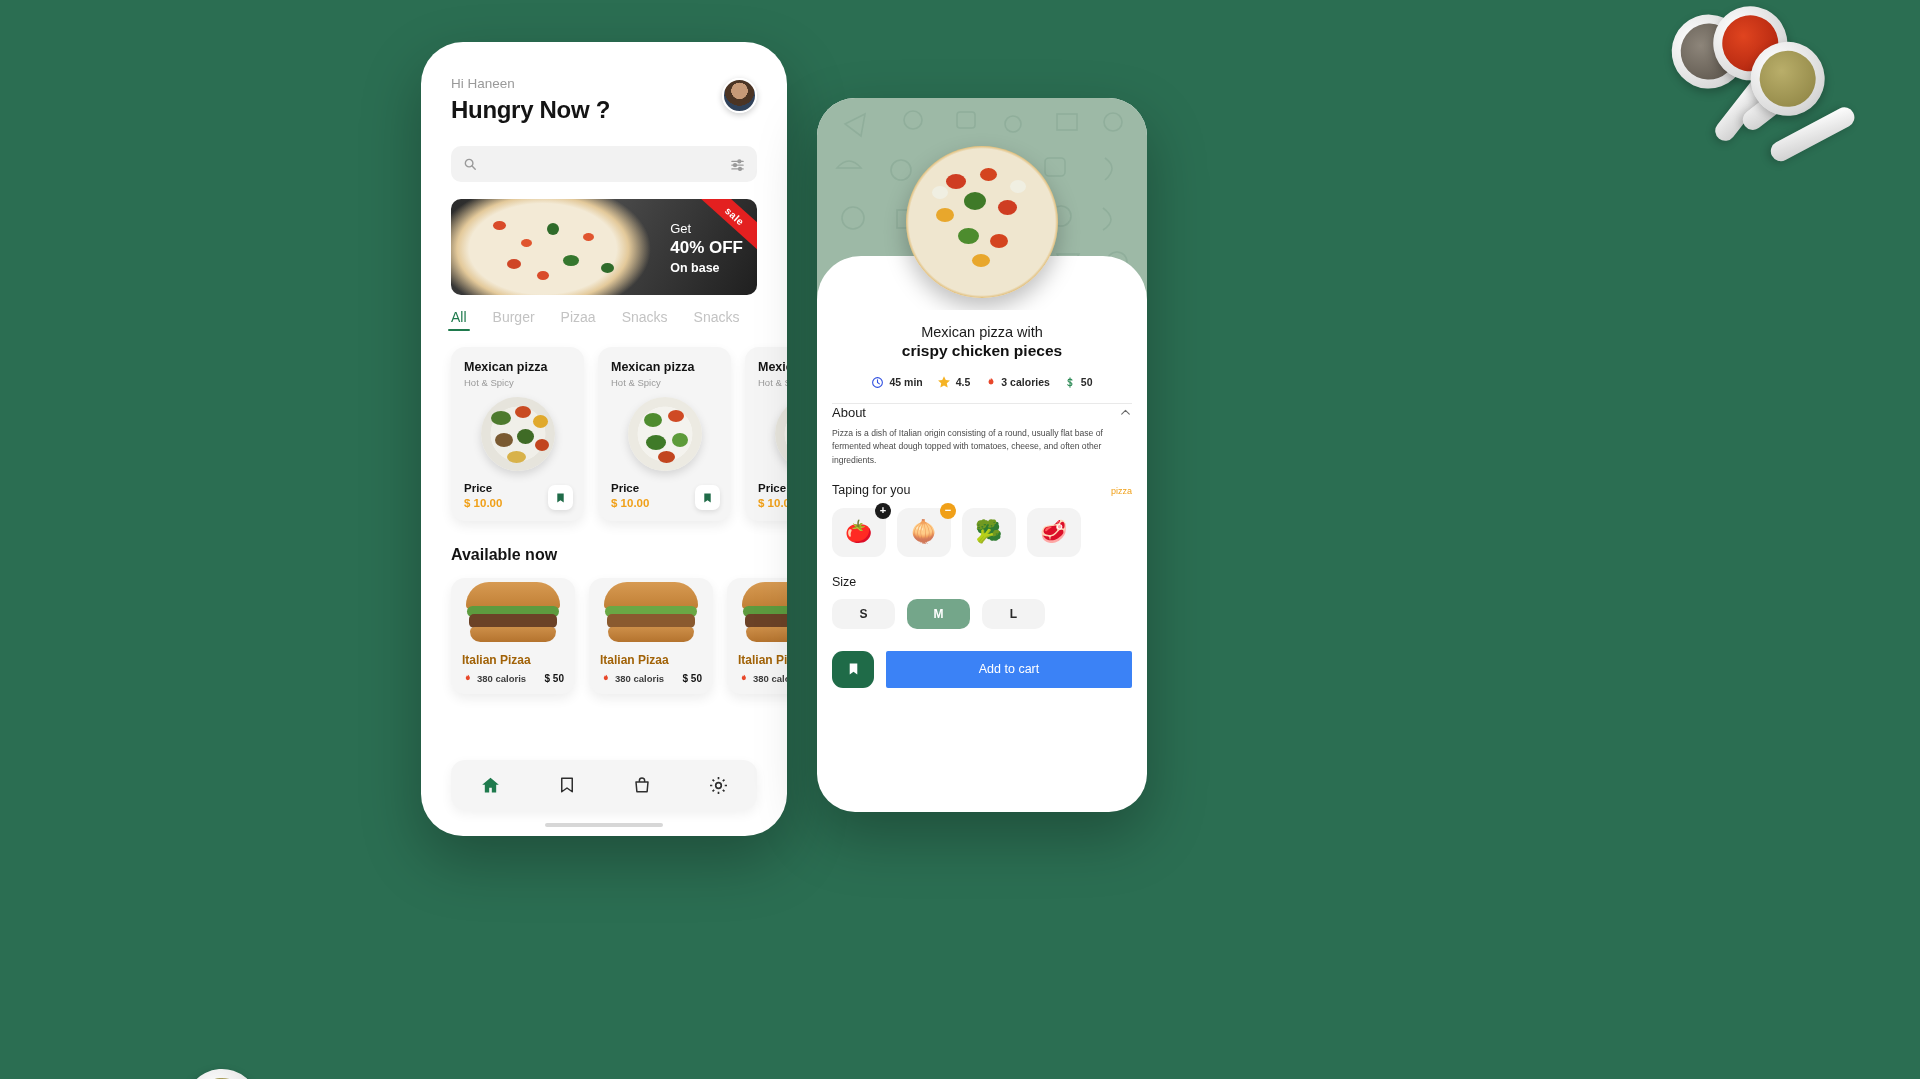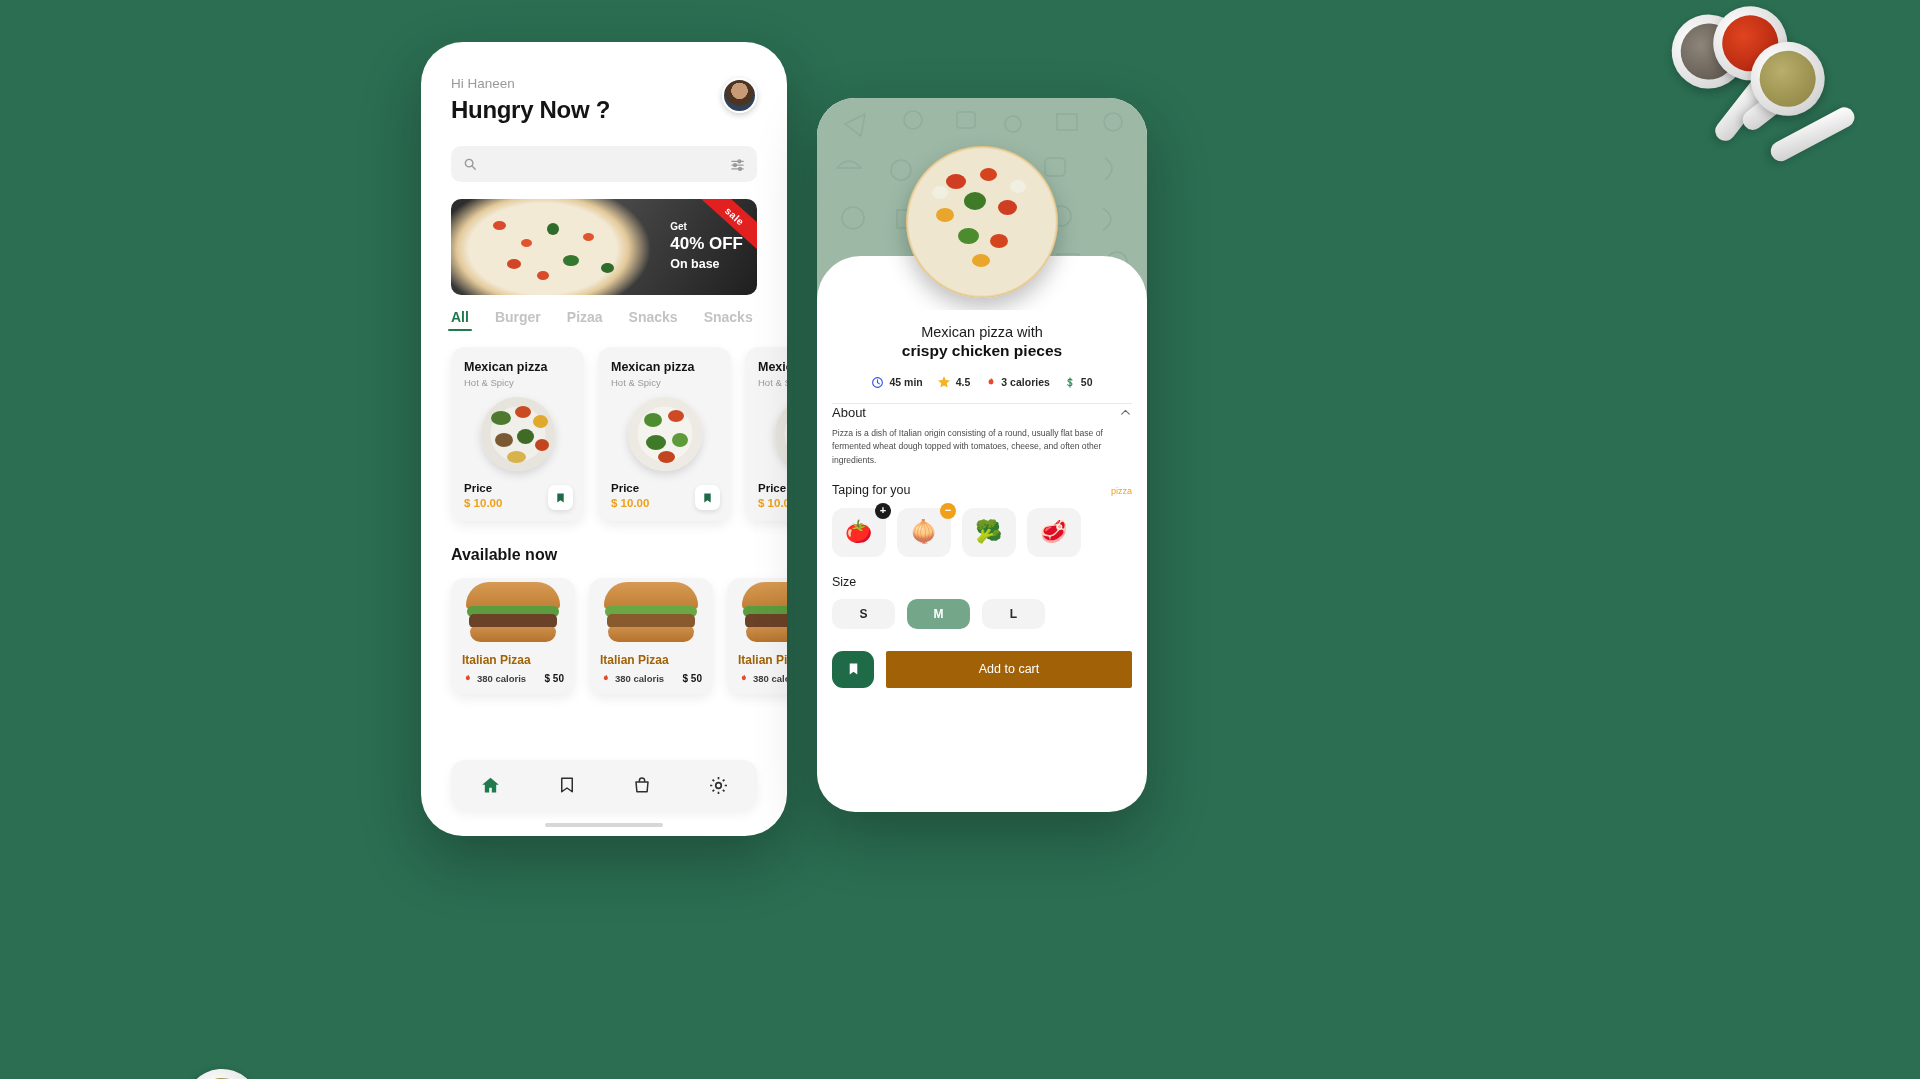--- a/index.html
+++ b/index.html
@@ -62,32 +62,32 @@
   }
 
   .banner {
     margin: 17px 30px 0; height: 96px; border-radius: 10px; position: relative; overflow: hidden;
     background:
       radial-gradient(ellipse 56% 110% at 30% 52%, #f3ead6 0 43%, #e3c99a 50%, rgba(0,0,0,0) 63%),
       linear-gradient(120deg, #2b2b2b, #4a4a4a 45%, #1f1f1f);
   }
   .banner .crumb { position: absolute; border-radius: 50%; }
   .banner .txt { position: absolute; right: 14px; top: 22px; color: #fff; text-align: left; }
-  .banner .t1 { font-size: 10px; font-weight: bold; }
+  .banner .t1 { font-size: 13px; font-weight: normal; }
   .banner .t2 { font-size: 17px; font-weight: bold; margin-top: 2px; text-align: right; }
   .banner .t3 { font-size: 12.5px; font-weight: bold; margin-top: 3px; }
   .sale-ribbon {
     position: absolute; right: -26px; top: 7px; width: 96px; height: 20px;
     background: #e32020; color: #fff; font-size: 10px; font-weight: bold;
     display: flex; align-items: center; justify-content: center;
     transform: rotate(42deg); letter-spacing: .5px;
   }
 
   .tabs { margin: 14px 30px 0; display: flex; gap: 26px; align-items: flex-end; }
-  .tab { font-size: 14px; color: #c3c3c3; font-weight: bold; padding-bottom: 6px; position: relative; cursor: pointer; }
+  .tab { font-size: 14px; color: #c3c3c3; font-weight: normal; padding-bottom: 6px; position: relative; cursor: pointer; }
   .tab.active { color: #1f7a4d; }
   .tab.active::after {
     content: ""; position: absolute; left: -3px; right: -3px; bottom: 0; height: 2.5px;
     background: #1f7a4d; border-radius: 2px;
   }
 
   .cards-row { margin: 16px 0 0 30px; display: flex; gap: 14px; }
   .food-card {
     flex: 0 0 133px; background: #f5f5f5; border-radius: 14px; padding: 13px 13px 12px;
     position: relative; box-shadow: 0 5px 12px rgba(0,0,0,.07);
@@ -194,21 +194,21 @@
     font-size: 12px; font-weight: bold; color: #2a2a2a; cursor: pointer;
   }
   .size-btn.active { background: #74a68a; color: #fff; }
 
   .r-footer { display: flex; align-items: center; gap: 12px; margin-top: 22px; }
   .save-btn {
     width: 42px; height: 37px; border-radius: 11px; background: #1f6b48;
     display: flex; align-items: center; justify-content: center; cursor: pointer;
   }
   .cart-btn {
-    flex: 1; height: 37px; border-radius: 2px; background: #a16207; color: #fff;
+    flex: 1; height: 37px; border-radius: 2px; background: #3b82f6; color: #fff;
     display: flex; align-items: center; justify-content: center;
     font-size: 12.5px; border: none; cursor: pointer; font-family: inherit;
   }
 
   
   .wm { position: absolute; left: 0; right: 0; bottom: 18px; text-align: center; pointer-events: none; }
   .wm-ar { font-size: 38px; color: rgba(255,255,255,.22); font-weight: bold; letter-spacing: 2px; }
   .wm-en { font-size: 23px; color: rgba(255,255,255,.82); margin-top: -4px; }
 </style>
 </head>

